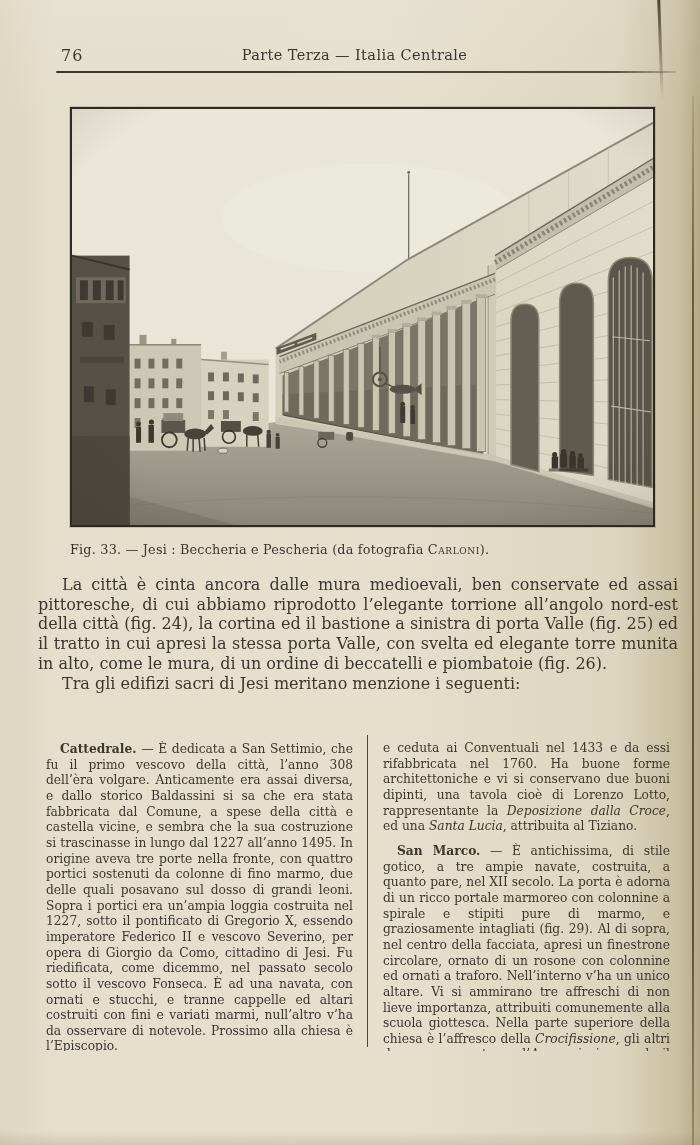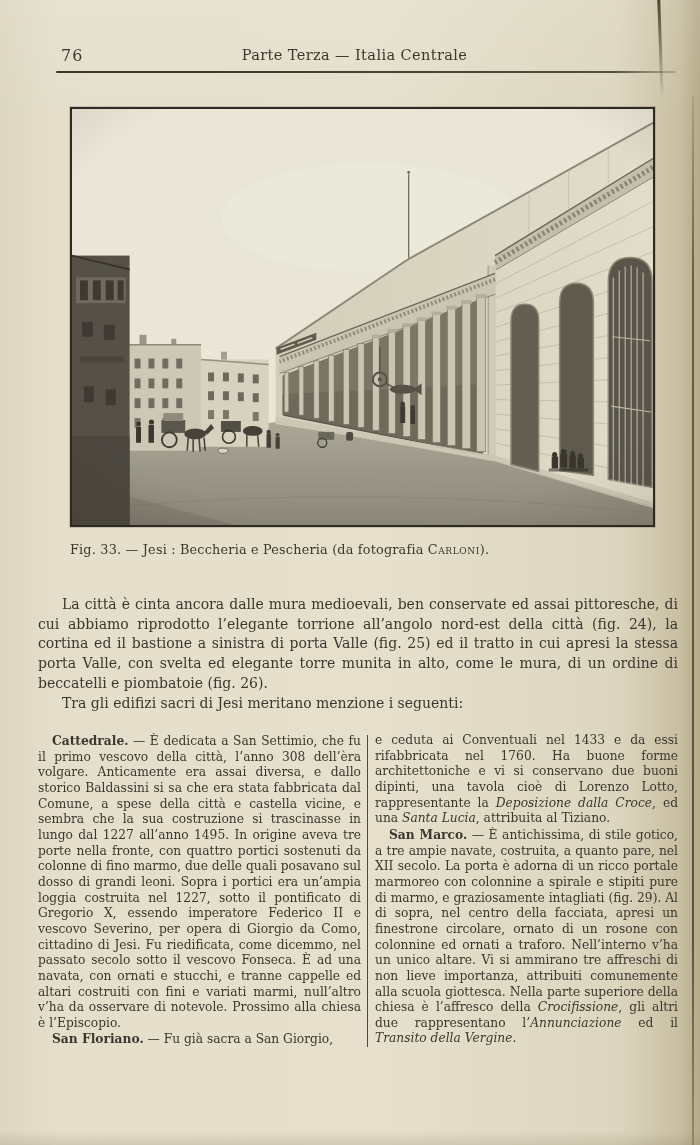--- a/index.html
+++ b/index.html
@@ -29,27 +29,27 @@
 
   
   .photo{position:absolute;left:70px;top:107px;width:581px;height:416px;border:2px solid var(--frame);background:var(--photo_sky);box-shadow:0 0 0 1px rgba(60,54,42,.18);}
   .photo svg{display:block;width:581px;height:416px;}
   .figcaption{position:absolute;left:70px;top:542px;width:585px;font-size:12.8px;letter-spacing:.2px;}
   .sc{font-variant:small-caps;letter-spacing:.6px;}
   .b{font-weight:bold;}
   .i{font-style:italic;}
 
   
-  .intro{position:absolute;left:38px;top:575px;width:640px;font-size:14px;line-height:19.7px;text-align:justify;margin-top:20px;}
+  .intro{position:absolute;left:38px;top:575px;width:640px;font-size:16px;line-height:19.7px;text-align:justify;}
   .intro p{margin:0;text-indent:24px;}
 
   
   .columns{position:absolute;left:38px;top:733px;width:640px;height:318px;display:flex;}
   .col{font-size:12.25px;line-height:15.65px;text-align:justify;overflow:hidden;height:318px;}
-  .col p{margin:0;text-indent:14px;}
+  .col p{margin:8px;text-indent:14px;}
   .col p.noindent{text-indent:0;}
   .col.left{width:323px;}
   .col-rule{width:1px;background:linear-gradient(180deg,#55503f, #4642341 99%);background-color:#4d483a;margin:2px 7px 6px 6px;height:312px;}
   .col.right{flex:1;}
 </style>
 </head>
 <body>
 
 <div class="page">
 

